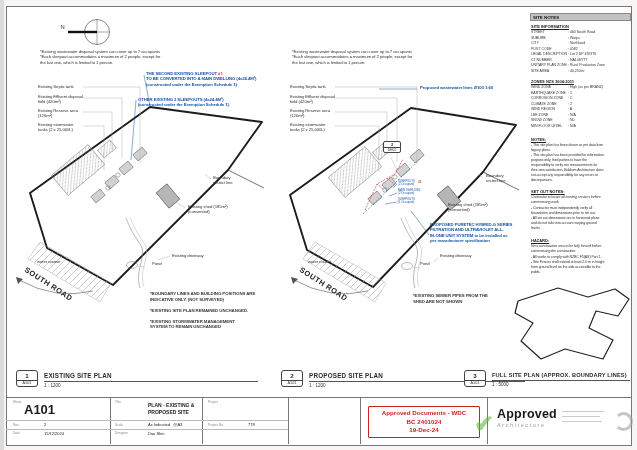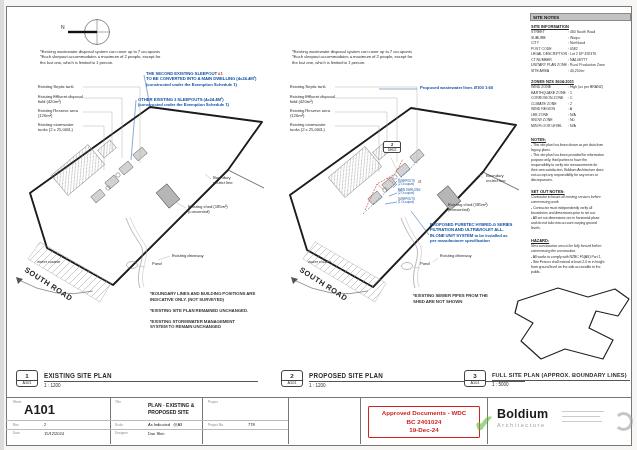--- a/index.html
+++ b/index.html
@@ -427,21 +427,21 @@
 <div class="a tb-val" style="left:148px;top:430.5px;">Dan Shin</div>
 
 <div class="a tb-lab" style="left:208px;top:400px;">Project</div>
 <div class="a tb-lab" style="left:208px;top:422.5px;">Project No.</div>
 <div class="a tb-val" style="left:248px;top:422px;">778</div>
 
 <div class="a stamp pre">Approved Documents - WDC
 BC 2401024
 19-Dec-24</div>
 
-<div class="a" style="left:497px;top:407px;font-size:12.5px;font-weight:bold;color:#1a1a1a;letter-spacing:0.2px;">Boldium</div>
+<div class="a" style="left:497px;top:407px;font-size:12.5px;font-weight:bold;color:#1a1a1a;letter-spacing:0.2px;">Approved</div>
 <div class="a" style="left:497px;top:422px;font-size:5.5px;color:#999;letter-spacing:1.6px;">Architecture</div>
 <div class="a" style="left:562px;top:411px;width:42px;height:1.2px;background:#ccc;"></div>
 <div class="a" style="left:562px;top:416px;width:38px;height:1.2px;background:#ccc;"></div>
 <div class="a" style="left:562px;top:421px;width:40px;height:1.2px;background:#ccc;"></div>
 
 <div class="a wm">
   <span class="chk">✔</span>
   <span class="swirl"></span>
 </div>
 

